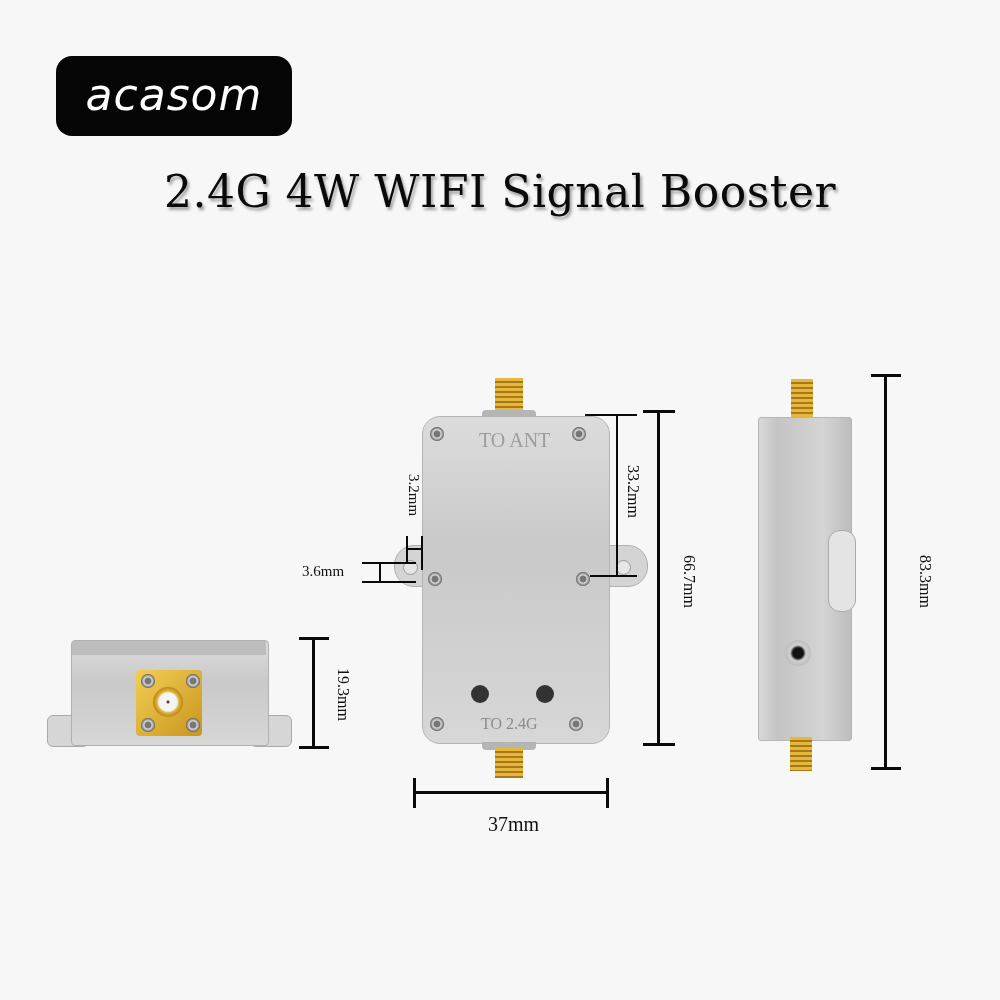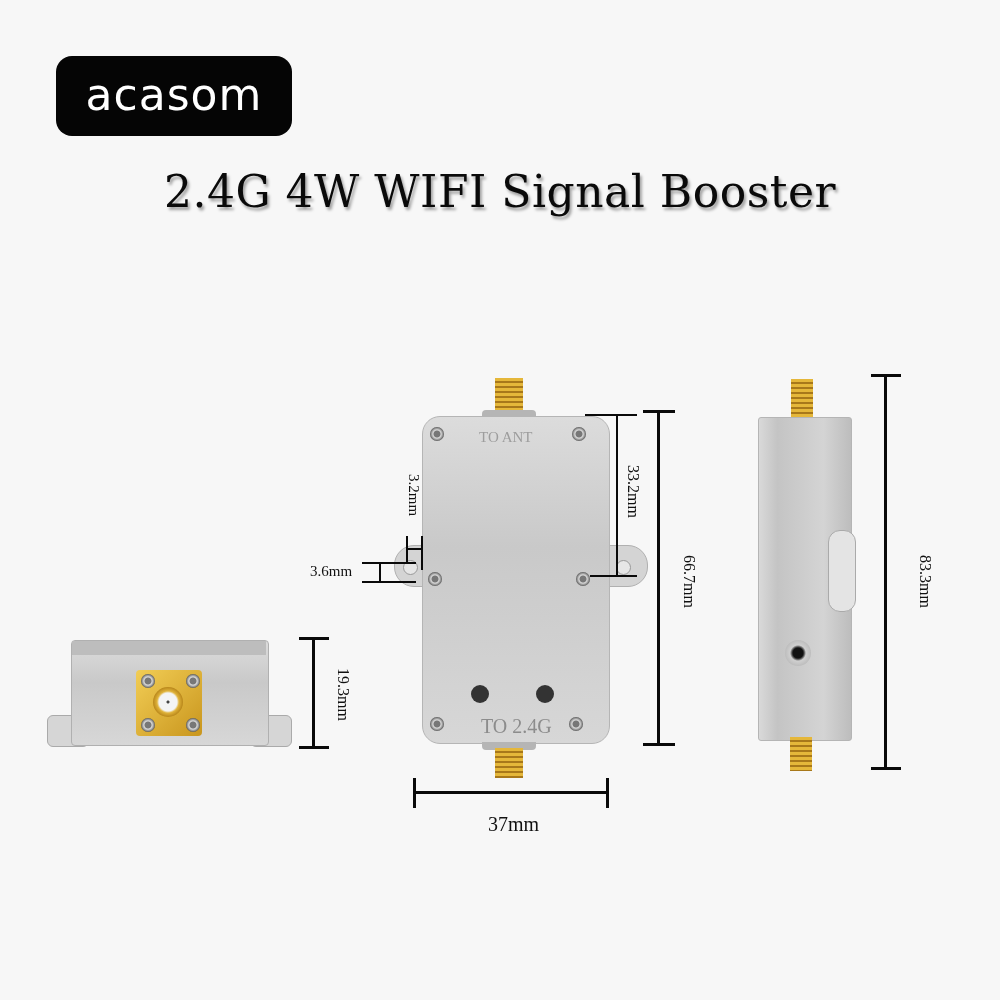--- a/index.html
+++ b/index.html
@@ -1,18 +1,18 @@
 <!DOCTYPE html>
 <html><head>
 <meta charset="utf-8">
 <style>
   html,body{margin:0;padding:0;}
   body{width:1000px;height:1000px;background:#f7f7f7;position:relative;overflow:hidden;font-family:"DejaVu Serif",serif;}
   .logo{position:absolute;left:56px;top:56px;width:236px;height:80px;background:#050505;border-radius:16px;display:flex;align-items:center;justify-content:center;}
-  .logo span{color:#fff;font-family:"DejaVu Sans",sans-serif;font-size:44px;letter-spacing:1px;margin-top:-4px;}
+  .logo span{color:#fff;font-family:"DejaVu Sans",sans-serif;font-size:44px;letter-spacing:1px;margin-top:-4px;font-style:italic;}
   .title{position:absolute;left:0;width:1000px;top:166px;text-align:center;font-family:"DejaVu Serif",serif;font-size:44px;color:#0a0a0a;text-shadow:2px 3px 3px rgba(0,0,0,0.35);letter-spacing:0.5px;}
   .abs{position:absolute;}
   .dim-label{position:absolute;font-family:"Liberation Serif","DejaVu Serif",serif;font-size:15px;color:#111;white-space:nowrap;}
   .vtext{writing-mode:vertical-rl;}
   .line{position:absolute;background:#0a0a0a;}
   .metal{background:linear-gradient(180deg,#dcdcdc 0%,#c9c9c9 40%,#d7d7d7 100%);}
   .screw{position:absolute;width:14px;height:14px;border-radius:50%;background:radial-gradient(circle,#777 0 3px,#dcdcdc 4px,#8a8a8a 6px,#555 7px);}
   .sma{position:absolute;background:repeating-linear-gradient(180deg,#e5b73a 0 3px,#a8781a 3px 5px);}
 </style>
 </head>
@@ -28,40 +28,40 @@
 
   <div class="sma" style="left:105px;top:8px;width:28px;height:38px;"></div>
   <div class="abs" style="left:92px;top:40px;width:54px;height:10px;background:#b5b5b5;border-radius:4px 4px 0 0;"></div>
 
   <div class="abs" style="left:4px;top:175px;width:40px;height:40px;border-radius:20px 0 0 20px;background:#d4d4d4;border:1px solid #b0b0b0;"></div>
   <div class="abs" style="left:13px;top:190px;width:13px;height:13px;border-radius:50%;border:1px solid #999;background:#e6e6e6;"></div>
   <div class="abs" style="left:216px;top:175px;width:40px;height:40px;border-radius:0 20px 20px 0;background:#d4d4d4;border:1px solid #b0b0b0;"></div>
   <div class="abs" style="left:226px;top:190px;width:13px;height:13px;border-radius:50%;border:1px solid #999;background:#e6e6e6;"></div>
 
   <div class="abs metal" style="left:32px;top:46px;width:186px;height:326px;border-radius:18px;border:1px solid #b5b5b5;">
-    <div class="dim-label" style="left:56px;top:12px;color:#9d9d9d;font-size:15px;">TO ANT</div>
-    <div class="dim-label" style="left:58px;top:298px;color:#8c8c8c;font-size:20px;">TO 2.4G</div>
+    <div class="dim-label" style="left:56px;top:12px;color:#9d9d9d;font-size:20px;">TO ANT</div>
+    <div class="dim-label" style="left:58px;top:298px;color:#8c8c8c;font-size:16px;">TO 2.4G</div>
     <div class="abs" style="left:48px;top:268px;width:18px;height:18px;border-radius:50%;background:#333;"></div>
     <div class="abs" style="left:113px;top:268px;width:18px;height:18px;border-radius:50%;background:#333;"></div>
   </div>
   <div class="screw" style="left:40px;top:57px;"></div>
   <div class="screw" style="left:182px;top:57px;"></div>
   <div class="screw" style="left:38px;top:202px;"></div>
   <div class="screw" style="left:186px;top:202px;"></div>
   <div class="screw" style="left:40px;top:347px;"></div>
   <div class="screw" style="left:179px;top:347px;"></div>
 
   <div class="abs" style="left:92px;top:372px;width:54px;height:8px;background:#b5b5b5;border-radius:0 0 4px 4px;"></div>
   <div class="sma" style="left:105px;top:378px;width:28px;height:30px;"></div>
 </div>
 
 <div class="line" style="left:362px;top:562px;width:54px;height:2px;"></div>
 <div class="line" style="left:362px;top:581px;width:54px;height:2px;"></div>
 <div class="line" style="left:379px;top:562px;width:2px;height:21px;"></div>
-<div class="dim-label" style="left:302px;top:563px;margin-left:8px;">3.6mm</div>
+<div class="dim-label" style="left:302px;top:563px;">3.6mm</div>
 
 <div class="line" style="left:406px;top:536px;width:2px;height:28px;"></div>
 <div class="line" style="left:421px;top:536px;width:2px;height:34px;"></div>
 <div class="line" style="left:406px;top:548px;width:17px;height:2px;"></div>
 <div class="dim-label vtext" style="left:405px;top:474px;">3.2mm</div>
 
 <div class="line" style="left:585px;top:414px;width:52px;height:2px;"></div>
 <div class="line" style="left:616px;top:414px;width:2px;height:162px;"></div>
 <div class="line" style="left:590px;top:575px;width:47px;height:2px;"></div>
 <div class="dim-label vtext" style="left:624px;top:465px;font-size:16px;">33.2mm</div>

